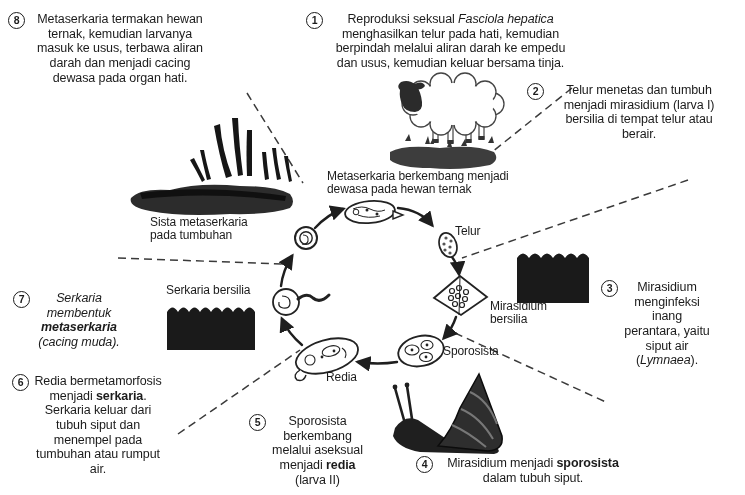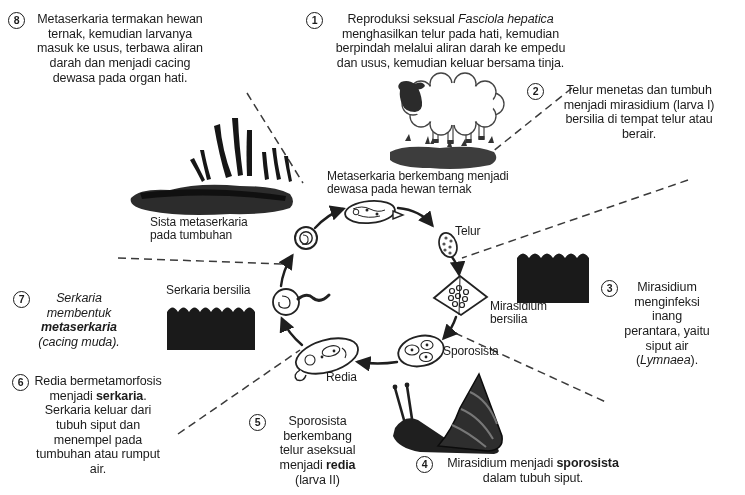--- a/index.html
+++ b/index.html
@@ -203,21 +203,21 @@
   <div class="note" style="left:601px;top:280px;">
     <span class="badge">3</span>
     <span class="txt" style="width:88px;"><span>Mirasidium menginfeksi inang perantara, yaitu siput air (</span><span style="font-style: italic;">Lymnaea</span><span>).</span></span>
   </div>
   <div class="note" style="left:416px;top:456px;">
     <span class="badge">4</span>
     <span class="txt" style="width:190px;"><span>Mirasidium menjadi </span><span style="font-weight: 700;">sporosista</span><span> dalam tubuh siput.</span></span>
   </div>
   <div class="note" style="left:249px;top:414px;">
     <span class="badge">5</span>
-    <span class="txt" style="width:93px;"><span>Sporosista berkembang telur aseksual menjadi </span><span style="font-weight: 700;">redia</span><span> (larva II)</span></span>
+    <span class="txt" style="width:93px;"><span>Sporosista berkembang melalui aseksual menjadi </span><span style="font-weight: 700;">redia</span><span> (larva II)</span></span>
   </div>
   <div class="note" style="left:12px;top:374px;">
     <span class="badge">6</span>
     <span class="txt" style="width:128px;"><span>Redia bermetamorfosis menjadi </span><span style="font-weight: 700;">serkaria</span><span>. Serkaria keluar dari tubuh siput dan menempel pada tumbuhan atau rumput air.</span></span>
   </div>
   <div class="note" style="left:13px;top:291px;">
     <span class="badge">7</span>
     <span class="txt" style="width:88px;font-style:italic;"><span>Serkaria membentuk </span><span style="font-weight: 700;">metaserkaria</span><span> (cacing muda).</span></span>
   </div>
   <div class="note" style="left:8px;top:12px;">

